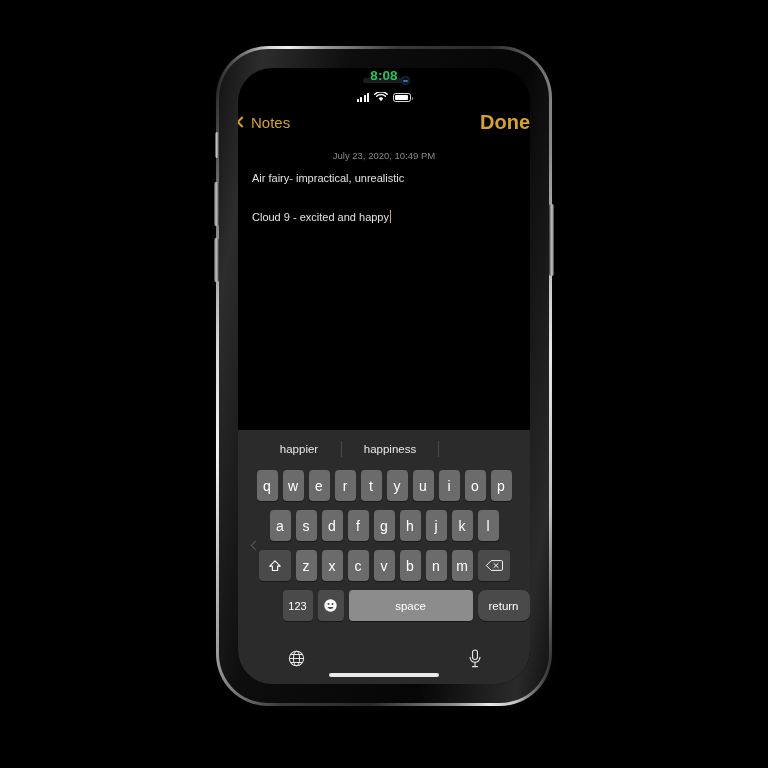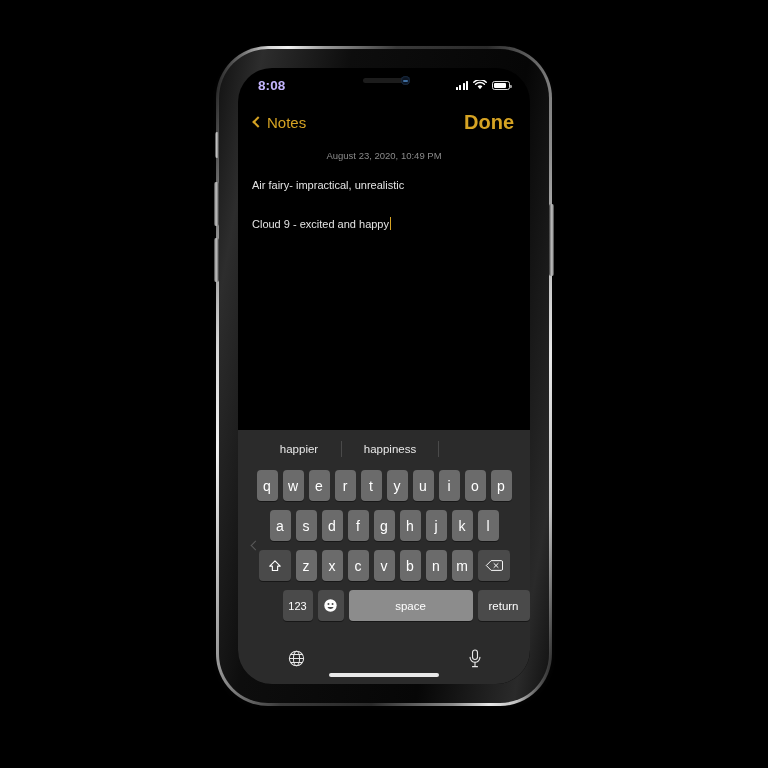--- a/index.html
+++ b/index.html
@@ -58,54 +58,54 @@
   }
   .top-camera::after{
     content:""; position:absolute; left:2px; top:3.5px;
     width:5px; height:2px; border-radius:1px; background:#3f6ea0;
   }
 
   
   .statusbar{
     position:absolute; left:0; top:0; width:292px; height:34px;
     display:flex; align-items:center; justify-content:space-between;
-    padding:0 20px; color:#c4b5fd;
+    padding:0 20px; color:#22c55e;flex-direction:column;
   }
   .sb-time{ font-size:13.5px; font-weight:600; letter-spacing:.1px; }
   .sb-right{ display:flex; align-items:center; gap:5px; }
   .sig{ display:flex; align-items:flex-end; gap:1.5px; height:9px; }
   .sig i{ display:block; width:2px; background:#fff; border-radius:.5px; }
   .sig i:nth-child(1){ height:3px; }
   .sig i:nth-child(2){ height:5px; }
   .sig i:nth-child(3){ height:7px; }
   .sig i:nth-child(4){ height:9px; }
   .batt{ position:relative; width:18px; height:9px; border:1px solid rgba(255,255,255,.85);
          border-radius:2.5px; padding:1px; }
   .batt span{ display:block; height:100%; width:88%; background:#fff; border-radius:1px; }
   .batt::after{ content:""; position:absolute; right:-3px; top:3px; width:1.6px; height:3px;
                 background:rgba(255,255,255,.6); border-radius:0 1px 1px 0; }
 
   
   .navbar{
     position:absolute; left:0; top:34px; width:292px; height:40px;
     display:flex; align-items:center; justify-content:space-between;
-    padding:0 16px;
+    padding:0 0;
   }
   .nav-back{ display:flex; align-items:center; gap:4px; color:#D6A323; font-size:15px; cursor:pointer; }
   .chev-left{ display:inline-block; width:8px; height:8px;
               border-left:2px solid #D6A323; border-bottom:2px solid #D6A323;
               transform:rotate(45deg); margin-right:1px; }
   .nav-done{ color:#D6A323; font-size:20px; font-weight:600; cursor:pointer; }
 
   
   .note-date{
     position:absolute; left:0; top:82px; width:292px;
     text-align:center; color:#8a8a8a; font-size:9.5px;
   }
-  .note-body{ position:absolute; left:14px; top:111px; width:264px; }
+  .note-body{ position:absolute; left:14px; top:104px; width:264px; }
   .note-line{
     color:#e3e3e3; font-size:11px; line-height:1.2;
     margin-bottom:25px; white-space:nowrap;
   }
   .note-line:last-child{ margin-bottom:11px; }
   .caret{
     display:inline-block; width:1.5px; height:13px;
     background:#D6A323; vertical-align:-2px; margin-left:1px;
   }
 
@@ -142,21 +142,21 @@
 
   .key{
     height:31px; min-width:21px;
     background:#6b6b6b; border-radius:4px;
     color:#fff; font-size:14px;
     display:flex; align-items:center; justify-content:center;
     cursor:pointer; box-shadow:0 1px 0 rgba(0,0,0,.45);
   }
   .key.wide-fn{ width:32px; background:#4a4a4a; font-size:11px; }
   .key.space { width:124px; background:#8c8c8c; font-size:11.5px; }
-  .key.ret   { width:52px; background:#4a4a4a; font-size:11.5px; }
+  .key.ret   { width:52px; background:#4a4a4a; font-size:11.5px;border-radius:8px; }
   .key.k123  { width:30px; background:#4a4a4a; font-size:11px;margin-left:44px; }
   .key.emoji { width:26px; background:#4a4a4a; font-size:14px; }
 
   .shift-ico{ width:14px; height:14px; }
   .del-ico{ width:18px; height:13px; }
 
   .kb-bottom{
     position:absolute; left:0; bottom:0; width:292px; height:42px;
   }
   .globe-ico{ position:absolute; left:50px; top:8px; width:17px; height:17px; cursor:pointer; }
@@ -205,21 +205,21 @@
       </div>
 
       <div class="navbar">
         <div class="nav-back">
           <span class="chev-left"></span>
           <span>Notes</span>
         </div>
         <div class="nav-done">Done</div>
       </div>
 
-      <div class="note-date">August 23, 2020, 10:49 PM</div>
+      <div class="note-date">July 23, 2020, 10:49 PM</div>
 
       <div class="note-body">
         <div class="note-line">Air fairy- impractical, unrealistic</div>
         <div class="note-line"><span>Cloud 9 - excited and happy</span><span class="caret"></span></div>
       </div>
 
       <div class="keyboard">
         <div class="kb-edge-chev"></div>
 
         <div class="suggest">

